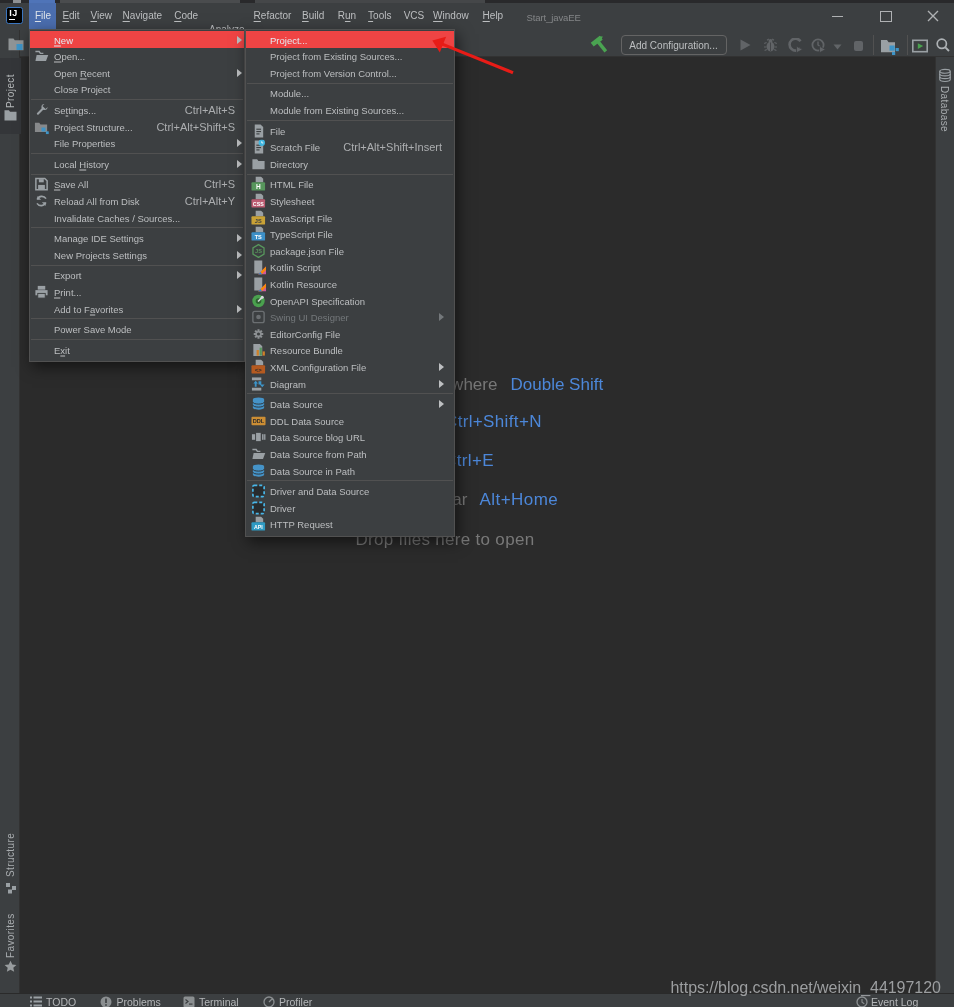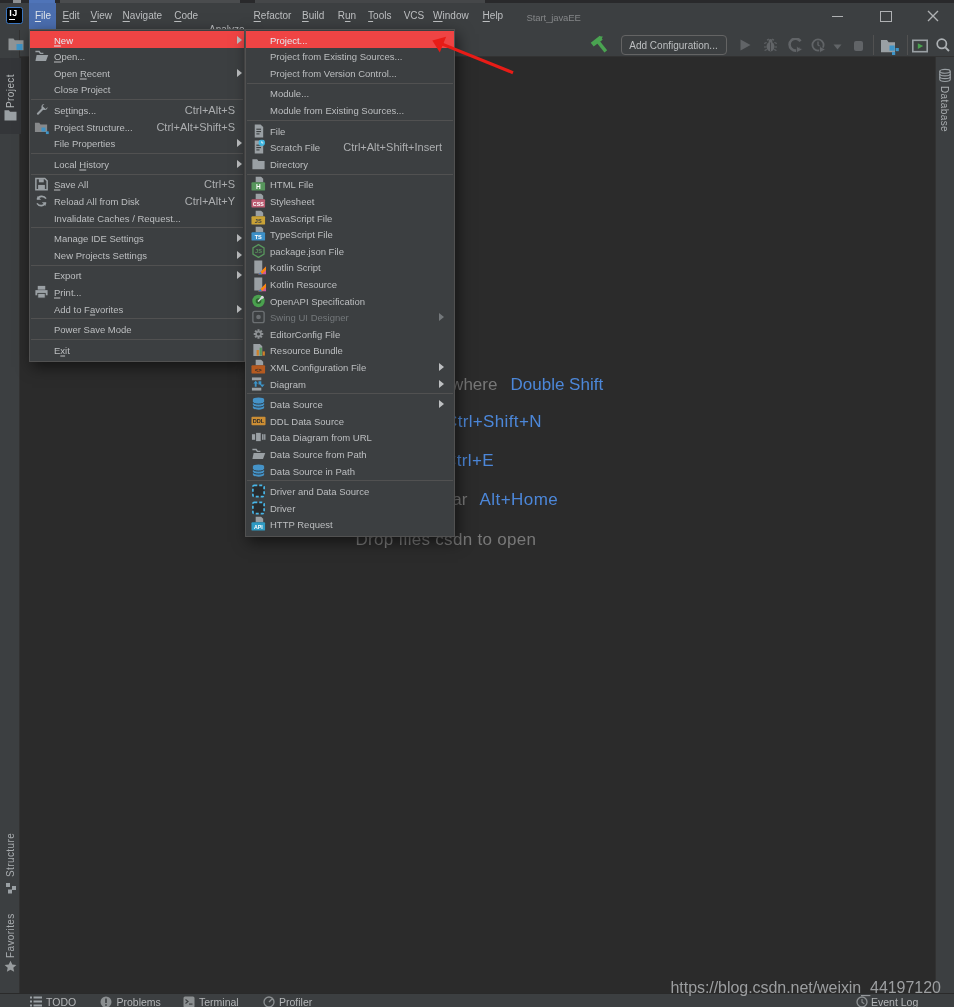--- a/index.html
+++ b/index.html
@@ -130,21 +130,21 @@
 <path d="M2 3.2v9.4c0 1.2 2.7 2.2 6 2.2s6-1 6-2.2V3.2" fill="none" stroke="#9aa0a4" stroke-width="1.3"></path>
 <path d="M2 6.3c0 1.2 2.7 2.2 6 2.2s6-1 6-2.2M2 9.4c0 1.2 2.7 2.2 6 2.2s6-1 6-2.2" fill="none" stroke="#9aa0a4" stroke-width="1.3"></path>
     </svg>
 <div class="abs vtextR" style="left:938.5px;top:86px;height:50px">Database</div>
 <div class="welcome" style="right:456.6px;top:374.5px"><span class="wg">Search Everywhere</span></div>
 <div class="welcome wb" style="left:510.5px;top:374.5px">Double Shift</div>
 <div class="welcome wb" style="left:445px;top:412px;letter-spacing:0.35px">Ctrl+Shift+N</div>
 <div class="welcome wb" style="left:444px;top:450.5px;letter-spacing:0.4px">Ctrl+E</div>
 <div class="welcome" style="right:486.5px;top:489.5px"><span class="wg">Navigation Bar</span></div>
 <div class="welcome wb" style="left:479.5px;top:489.5px;letter-spacing:0.45px">Alt+Home</div>
-<div class="welcome wg" style="left:355.5px;top:530px;letter-spacing:0.3px">Drop files csdn to open</div>
+<div class="welcome wg" style="left:355.5px;top:530px;letter-spacing:0.3px">Drop files here to open</div>
 <div class="abs" style="left:670.5px;top:978.5px;font-size:16px;letter-spacing:-0.05px;color:#9c9ea0">https://blog.csdn.net/weixin_44197120</div>
 <svg class="abs" style="left:30px;top:996px" width="12" height="11" viewBox="0 0 12 11">
 <rect x="0" y="0.5" width="2" height="2" fill="#9aa0a4"></rect>
       <rect x="3.5" y="0.5" width="8.5" height="2" fill="#9aa0a4"></rect>
 <rect x="0" y="4.5" width="2" height="2" fill="#9aa0a4"></rect>
       <rect x="3.5" y="4.5" width="8.5" height="2" fill="#9aa0a4"></rect>
 <rect x="0" y="8.5" width="2" height="2" fill="#9aa0a4"></rect>
       <rect x="3.5" y="8.5" width="8.5" height="2" fill="#9aa0a4"></rect>
     </svg>
 <div class="statitem" style="left:46px">TODO</div>
@@ -233,21 +233,21 @@
         <span class="ic" style="left:4px"><svg width="15" height="15" viewBox="0 0 16 16">
             <path d="M12.8 5.5A5.3 5.3 0 0 0 3.4 6.4" fill="none" stroke="#9aa0a4" stroke-width="1.7"></path>
             <path d="M3.2 10.5a5.3 5.3 0 0 0 9.4-0.9" fill="none" stroke="#9aa0a4" stroke-width="1.7"></path>
             <path d="M3.6 2.6v4h4z" fill="#9aa0a4"></path>
             <path d="M12.4 13.4v-4h-4z" fill="#9aa0a4"></path>
           </svg></span>
         <span class="lbl" style="left:23.6px">Reload All from Disk</span>
         <span class="sc" style="right:9.0px">Ctrl+Alt+Y</span>
       </div>
       <div class="row" style="height:16.6px">
-        <span class="lbl" style="left:23.6px">Invalidate Caches / Request...</span>
+        <span class="lbl" style="left:23.6px">Invalidate Caches / Sources...</span>
       </div>
       <div class="sep"></div>
       <div class="row" style="height:16.6px">
         <span class="lbl" style="left:23.6px">Manage IDE Settings</span>
         <span class="arr" style="left:206.6px;border-left-color:#bdbfc1"></span>
       </div>
       <div class="row" style="height:16.6px">
         <span class="lbl" style="left:23.6px">New Projects Settings</span>
         <span class="arr" style="left:206.6px;border-left-color:#bdbfc1"></span>
       </div>
@@ -449,21 +449,21 @@
           </svg></span>
         <span class="lbl" style="left:23.8px">DDL Data Source</span>
       </div>
       <div class="row" style="height:16.6px">
         <span class="ic" style="left:4.8px"><svg width="15" height="15" viewBox="0 0 16 16">
             <rect x="1" y="5" width="3.4" height="6" fill="#9aa0a4"></rect>
             <rect x="5.4" y="3.6" width="5" height="8.8" fill="#9aa0a4"></rect>
             <rect x="11.8" y="5" width="1.6" height="6" fill="#9aa0a4"></rect>
             <rect x="14" y="5" width="1.4" height="6" fill="#9aa0a4"></rect>
           </svg></span>
-        <span class="lbl" style="left:23.8px">Data Diagram from URL</span>
+        <span class="lbl" style="left:23.8px">Data Source blog URL</span>
       </div>
       <div class="row" style="height:16.6px">
         <span class="ic" style="left:4.8px"><svg width="15" height="15" viewBox="0 0 16 16">
             <path d="M1.5 2.5h4.4l1.4 2H10v1.4H6.4L5 3.9H1.5z" fill="#9aa0a4"></path>
             <path d="M2.8 6.8h12.4l-2.4 6.4H1.5z" fill="#9aa0a4"></path>
           </svg></span>
         <span class="lbl" style="left:23.8px">Data Source from Path</span>
       </div>
       <div class="row" style="height:16.6px">
         <span class="ic" style="left:4.8px"><svg width="15" height="15" viewBox="0 0 16 16">

